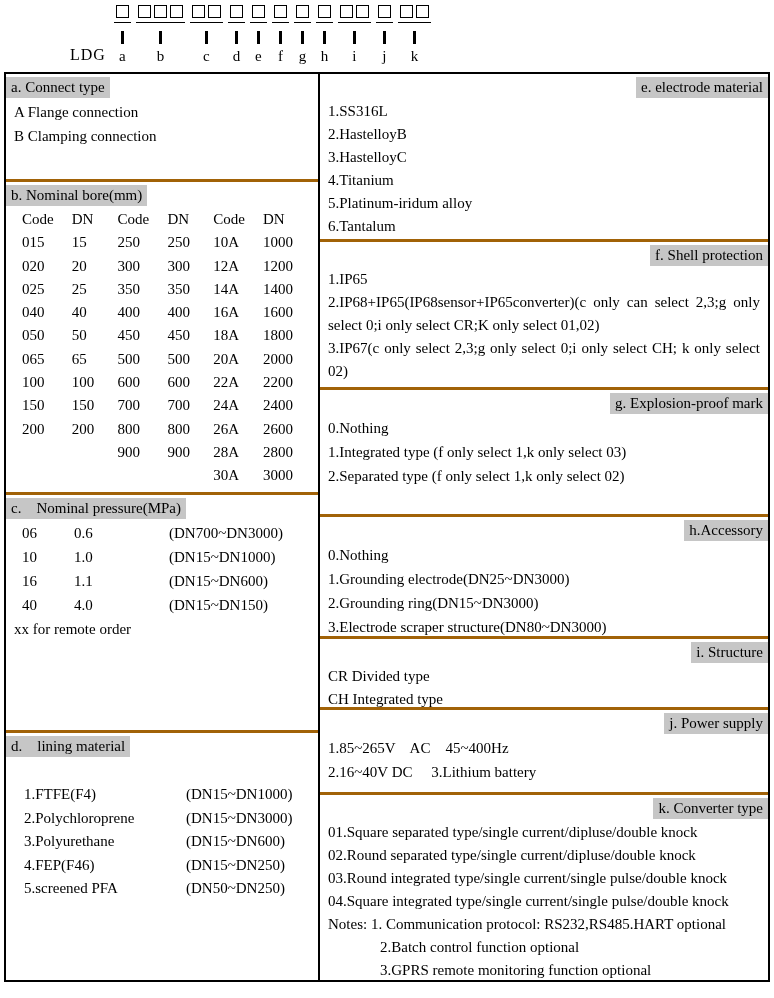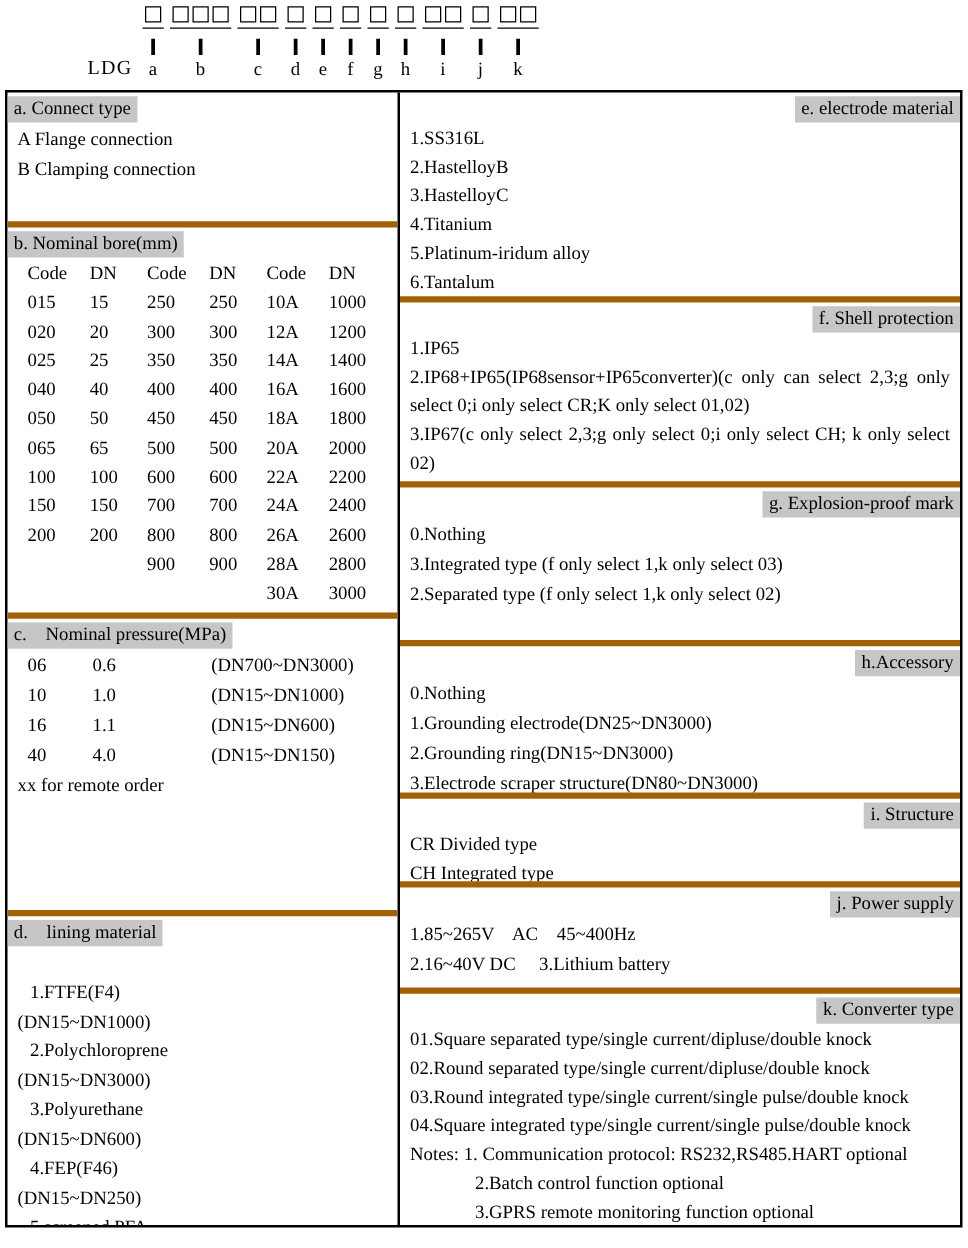--- a/index.html
+++ b/index.html
@@ -21,21 +21,21 @@
   .mbox { width:13px; height:13px; border:1px solid #000; background:#fff; }
   .mtick { width:3px; height:13px; background:#000; margin-top:8px; }
   .mletter { margin-top:4px; font-size:15px; line-height:16px; }
 
   
   .main { position:absolute; top:72px; left:4px; width:766px; height:910px;
           border:2px solid #000; display:flex; background:#fff; }
   .col { display:flex; flex-direction:column; height:100%; }
   .col-left { width:314px; border-right:2px solid #000; }
   .col-right { flex:1; }
-  .section { border-bottom:5px solid #a16207; overflow:hidden; padding:3px 8px 0 8px; }
+  .section { border-bottom:3px solid #a16207; overflow:hidden; padding:3px 8px 0 8px; }
   .section.last { border-bottom:none; flex:1; }
 
   .sec-title { display:inline-block; background:#c6c6c6; padding:1px 5px; white-space:pre-wrap; line-height:19px; }
   .title-left { margin-left:-8px; margin-bottom:2px; }
   .title-row-right { text-align:right; margin-right:-8px; margin-bottom:2px; }
 
   .txt-line { line-height:24px; white-space:normal; }
   .tight .txt-line { line-height:23px; }
   .justify .txt-line.wraps { text-align:justify; }
   .pre .txt-line { white-space:pre-wrap; }
@@ -48,21 +48,21 @@
 
   
   .c-row { display:flex; line-height:24px; }
   .c-code { width:60px; padding-left:8px; }
   .c-val { width:95px; }
   .c-range { flex:1; }
   .c-footer { line-height:24px; }
 
   
   .d-gap { height:24px; }
-  .d-row { display:flex; line-height:23.5px;flex-direction:column; }
+  .d-row { display:flex; line-height:23.5px; }
   .d-label { width:172px; padding-left:10px; }
   .d-range { flex:1; }
 
   
   .note-line { line-height:23px; }
   .note-line.indent { padding-left:52px; }
 </style>
 </head>
 <body>
 
@@ -371,21 +371,21 @@
           <div class="txt-line wraps">2.IP68+IP65(IP68sensor+IP65converter)(c only can select 2,3;g only select 0;i only select CR;K only select 01,02)</div>
           <div class="txt-line wraps">3.IP67(c only select 2,3;g only select 0;i only select CH; k only select 02)</div>
         </div>
     </div>
 
     <div class="section" style="height:127px">
       <div class="title-row-right"><span class="sec-title">g. Explosion-proof mark</span></div>
       <div>
 
       <div class="txt-line">0.Nothing</div>
-          <div class="txt-line">3.Integrated type (f only select 1,k only select 03)</div>
+          <div class="txt-line">1.Integrated type (f only select 1,k only select 03)</div>
           <div class="txt-line">2.Separated type (f only select 1,k only select 02)</div>
         </div>
     </div>
 
     <div class="section" style="height:122px">
       <div class="title-row-right"><span class="sec-title">h.Accessory</span></div>
       <div>
 
       <div class="txt-line">0.Nothing</div>
           <div class="txt-line">1.Grounding electrode(DN25~DN3000)</div>

